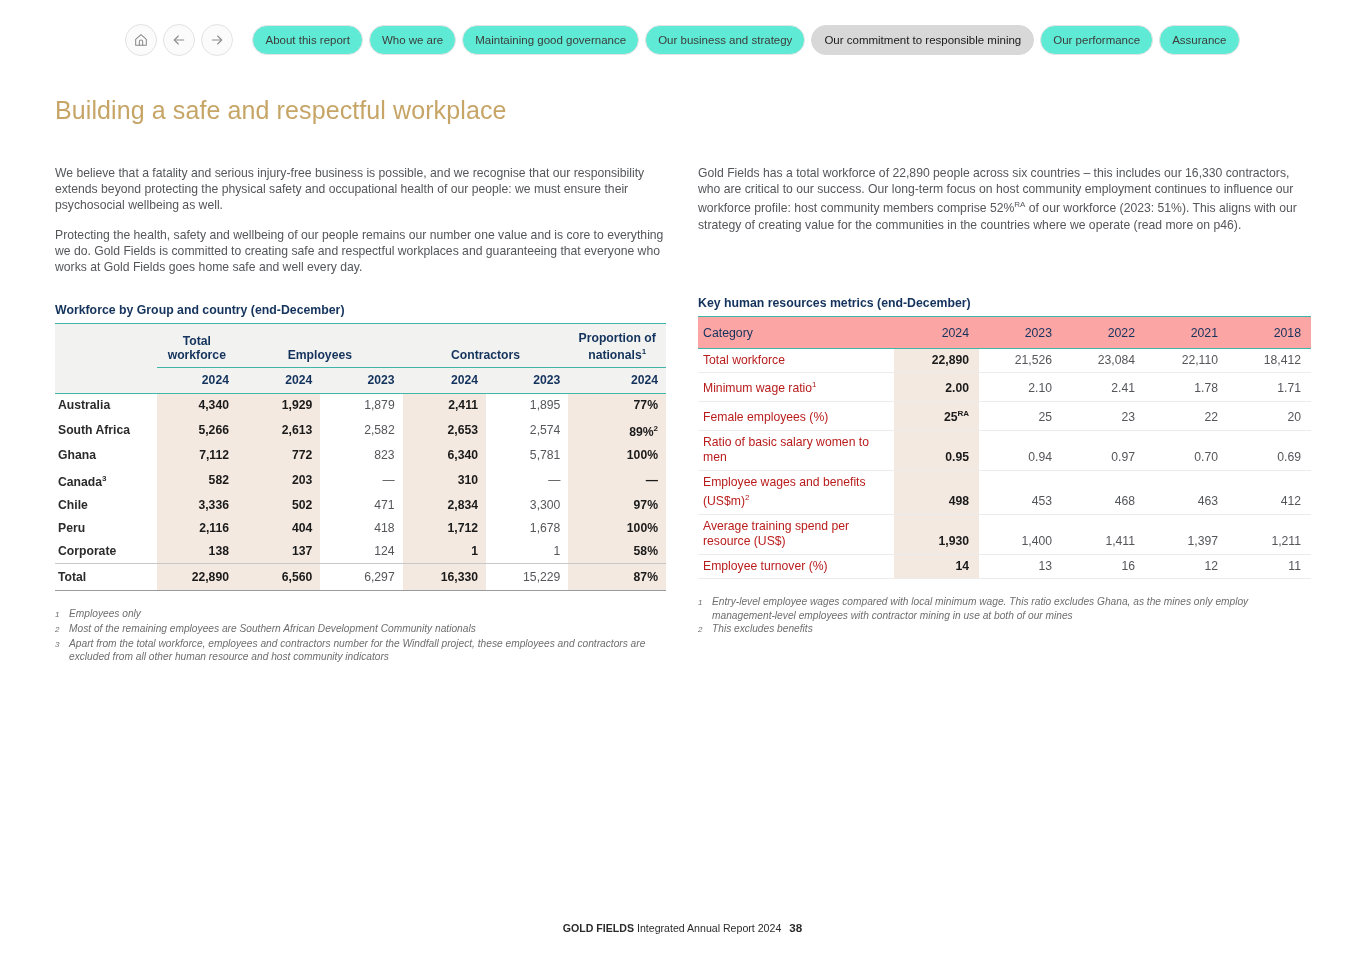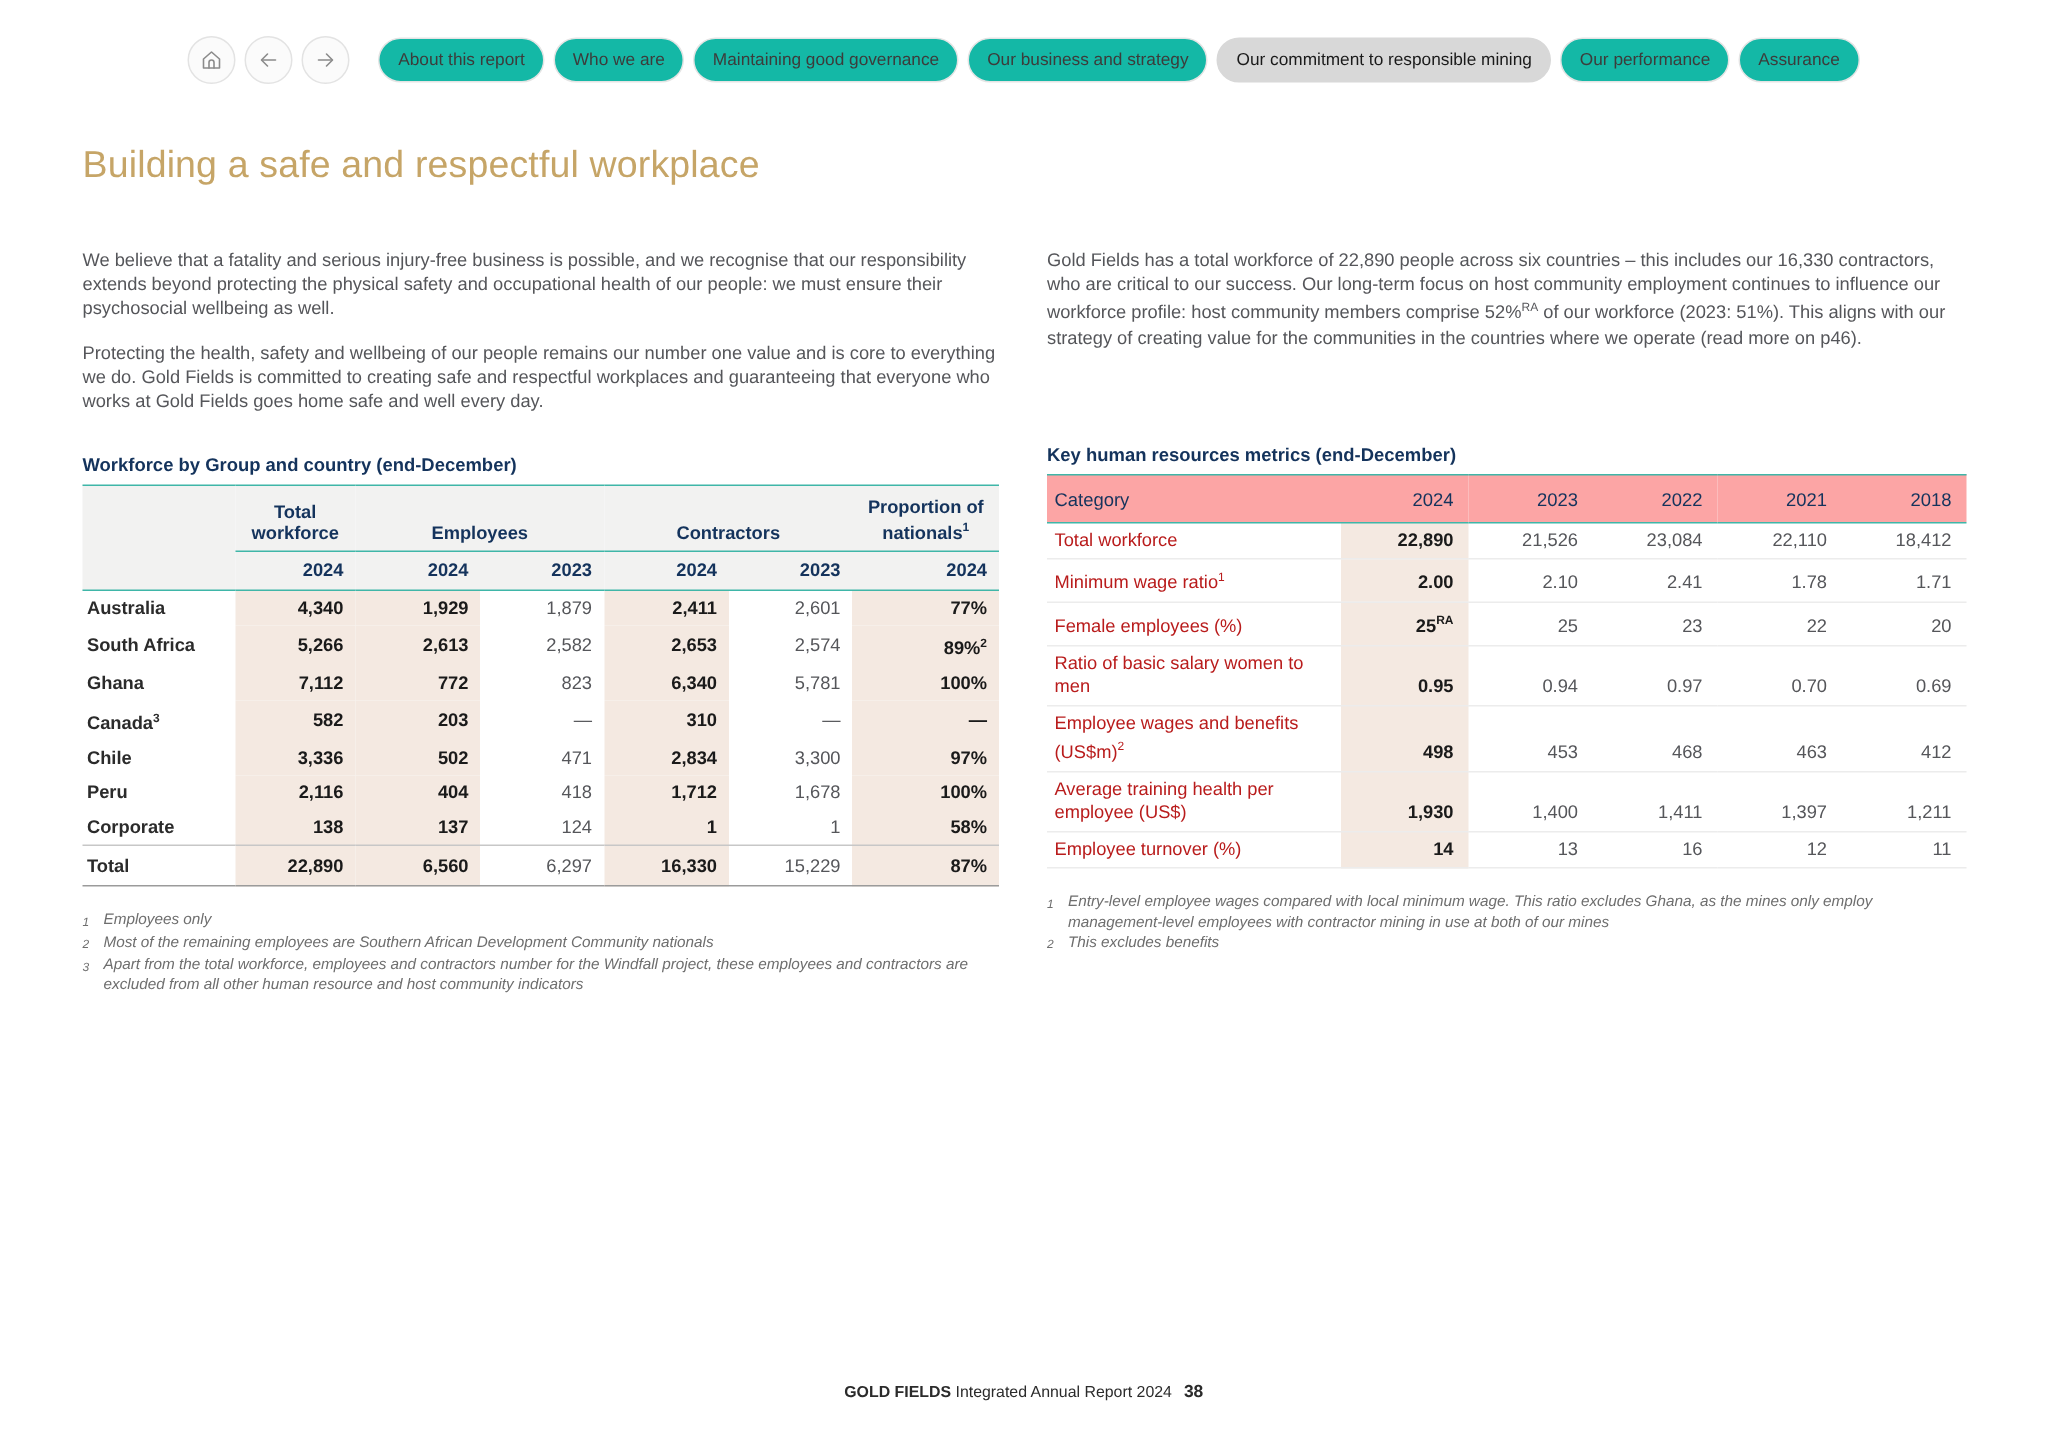--- a/index.html
+++ b/index.html
@@ -15,21 +15,21 @@
     display:flex;justify-content:center;align-items:center;gap:6px;
   }
   .navcirc{
     width:32px;height:32px;border-radius:50%;
     border:1px solid #e3e3e3;background:#fbfbfb;
     display:flex;align-items:center;justify-content:center;
     box-sizing:border-box;
   }
   .navcirc svg{display:block}
   .pill{
-    height:30px;border:1px solid #e4e4e4;border-radius:16px;background:#14b8a6;
+    height:30px;border:1px solid #e4e4e4;border-radius:16px;background:#5eead4;
     display:flex;align-items:center;padding:0 12px;box-sizing:border-box;
     font-size:11.5px;color:#3c3c3b;white-space:nowrap;
   }
   .pill.active{background:#d8d8d8;border-color:#d8d8d8;color:#1a1a1a;font-weight:400;}
 
   
   .page-title{
     position:absolute;left:55px;top:96px;
     font-size:25px;color:#c6a567;font-weight:400;letter-spacing:.1px;
   }
@@ -198,21 +198,21 @@
         <td class="yr rule-teal-b">2024</td>
       </tr>
     </thead>
     <tbody>
       <tr>
         <td class="lbl">Australia</td>
         <td class="num b shade">4,340</td>
         <td class="num b shade">1,929</td>
         <td class="num">1,879</td>
         <td class="num b shade">2,411</td>
-        <td class="num">2,601</td>
+        <td class="num">1,895</td>
         <td class="num b shade"><span>77%</span></td>
       </tr>
       <tr>
         <td class="lbl">South Africa</td>
         <td class="num b shade">5,266</td>
         <td class="num b shade">2,613</td>
         <td class="num">2,582</td>
         <td class="num b shade">2,653</td>
         <td class="num">2,574</td>
         <td class="num b shade"><span>89%</span><sup>2</sup></td>
@@ -355,21 +355,21 @@
       </tr>
       <tr>
         <td class="cat"><span>Employee wages and benefits (US$m)</span><sup>2</sup></td>
         <td class="b shade">498</td>
         <td>453</td>
         <td>468</td>
         <td>463</td>
         <td>412</td>
       </tr>
       <tr>
-        <td class="cat">Average training health per employee (US$)</td>
+        <td class="cat">Average training spend per resource (US$)</td>
         <td class="b shade">1,930</td>
         <td>1,400</td>
         <td>1,411</td>
         <td>1,397</td>
         <td>1,211</td>
       </tr>
       <tr>
         <td class="cat">Employee turnover (%)</td>
         <td class="b shade">14</td>
         <td>13</td>

